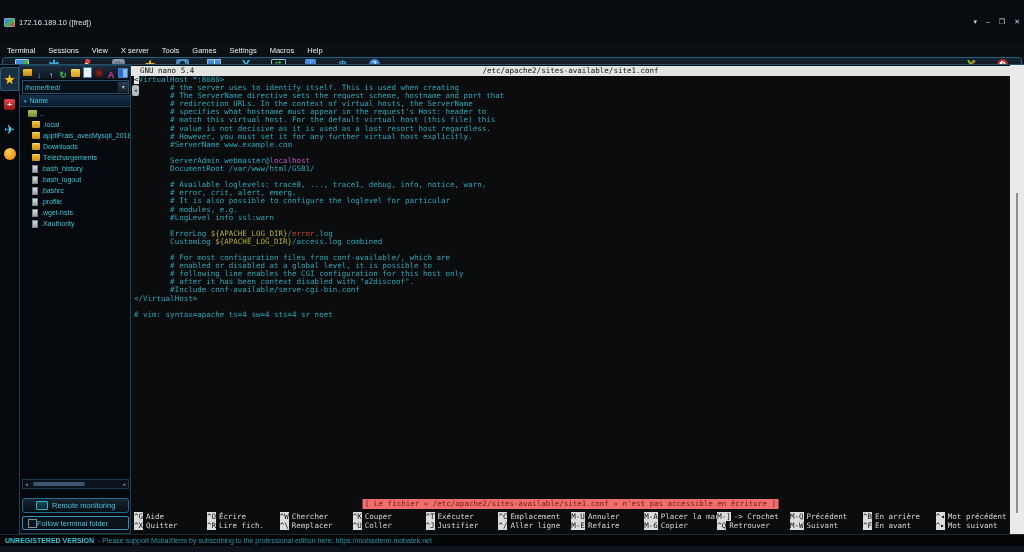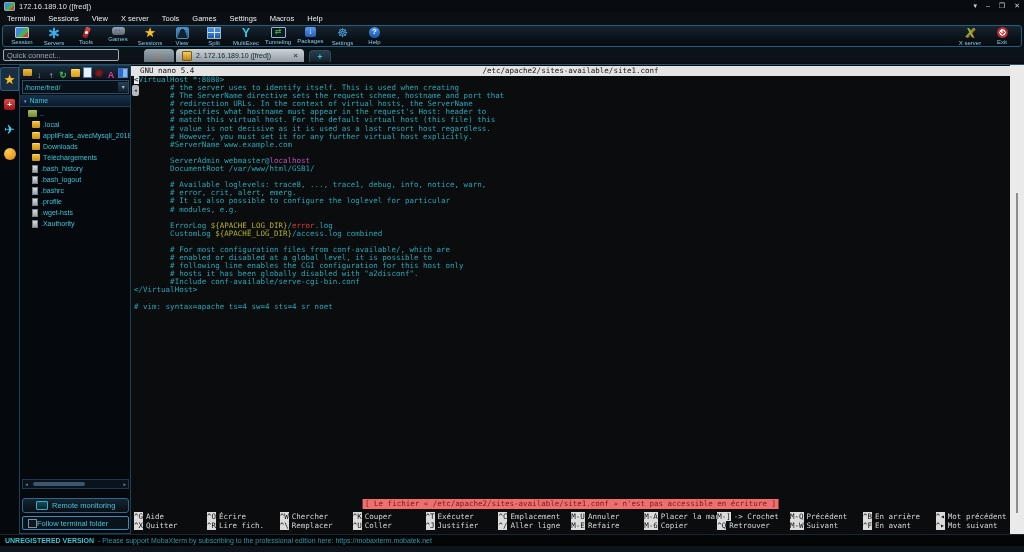--- a/index.html
+++ b/index.html
@@ -1,19 +1,19 @@
 <!DOCTYPE html>
 <html><head>
 <meta charset="utf-8">
 <style>
   html,body{margin:0;padding:0;background:#222;}
   #app{position:relative;width:1024px;height:552px;background:#0a0d12;overflow:hidden;
        font-family:"Liberation Sans",sans-serif;-webkit-font-smoothing:antialiased;}
   
-  .titlebar{height:12px;display:flex;align-items:center;padding:0 4px;color:#dde3e8;font-size:7.5px;background:#080b0f;}
+  .titlebar{height:12px;display:flex;align-items:center;padding:16px 4px;color:#dde3e8;font-size:7.5px;background:#080b0f;}
   .app-icon{width:9px;height:7px;margin-right:4px;border:1px solid #8aa;border-radius:1px;
             background:linear-gradient(135deg,#3a8ae0 0 40%,#48b04a 40% 70%,#d04040 70%);}
   .wbtns{margin-left:auto;display:flex;gap:9px;color:#cfd6dc;font-size:7px;}
   .wbtns span{cursor:default;}
   
   .menubar{height:13px;display:flex;align-items:center;gap:13px;padding:0 7px;font-size:7.5px;color:#e8edf1;background:#0b0f14;}
   .mitem{white-space:nowrap;}
   
   .toolbar{height:22px;margin:0 2px;border:1px solid #1f5f80;border-radius:3px;box-sizing:border-box;
            background:linear-gradient(#182430,#0a1219 60%,#060b10);display:flex;align-items:center;padding:0 3px;}
@@ -382,28 +382,29 @@
           <div class="tline"><span>        # However, you must set it for any further virtual host explicitly.</span></div>
           <div class="tline"><span>        #ServerName www.example.com</span></div>
           <div class="tline"></div>
           <div class="tline"><span>        ServerAdmin webmaster@</span><span class="m">localhost</span></div>
           <div class="tline"><span>        DocumentRoot /var/www/html/GSB1/</span></div>
           <div class="tline"></div>
           <div class="tline"><span>        # Available loglevels: trace8, ..., trace1, debug, info, notice, warn,</span></div>
           <div class="tline"><span>        # error, crit, alert, emerg.</span></div>
           <div class="tline"><span>        # It is also possible to configure the loglevel for particular</span></div>
           <div class="tline"><span>        # modules, e.g.</span></div>
+          <div class="tline"><span>        #LogLevel info ssl:warn</span></div>
           <div class="tline"></div>
           <div class="tline"><span>        ErrorLog </span><span class="y">${APACHE_LOG_DIR}</span><span>/</span><span class="r">error</span><span>.log</span></div>
           <div class="tline"><span>        CustomLog </span><span class="y">${APACHE_LOG_DIR}</span><span>/access.log combined</span></div>
           <div class="tline"></div>
           <div class="tline"><span>        # For most configuration files from conf-available/, which are</span></div>
           <div class="tline"><span>        # enabled or disabled at a global level, it is possible to</span></div>
           <div class="tline"><span>        # following line enables the CGI configuration for this host only</span></div>
-          <div class="tline"><span>        # hosts it has been globally disabled with "a2disconf".</span></div>
+          <div class="tline"><span>        # after it has been context disabled with "a2disconf".</span></div>
           <div class="tline"><span>        #Include conf-available/serve-cgi-bin.conf</span></div>
           <div class="tline"><span>&lt;/VirtualHost&gt;</span></div>
           <div class="tline"></div>
           <div class="tline"><span># vim: syntax=apache ts=4 sw=4 sts=4 sr noet</span></div>
         </div>
       <div class="nmsg">[ Le fichier « /etc/apache2/sites-available/site1.conf » n'est pas accessible en écriture ]</div>
       <div class="srows">
           <div class="scol">
             <div class="srow"><span class="skey">^G</span><span class="slbl">Aide</span></div>
             <div class="srow"><span class="skey">^X</span><span class="slbl">Quitter</span></div>

